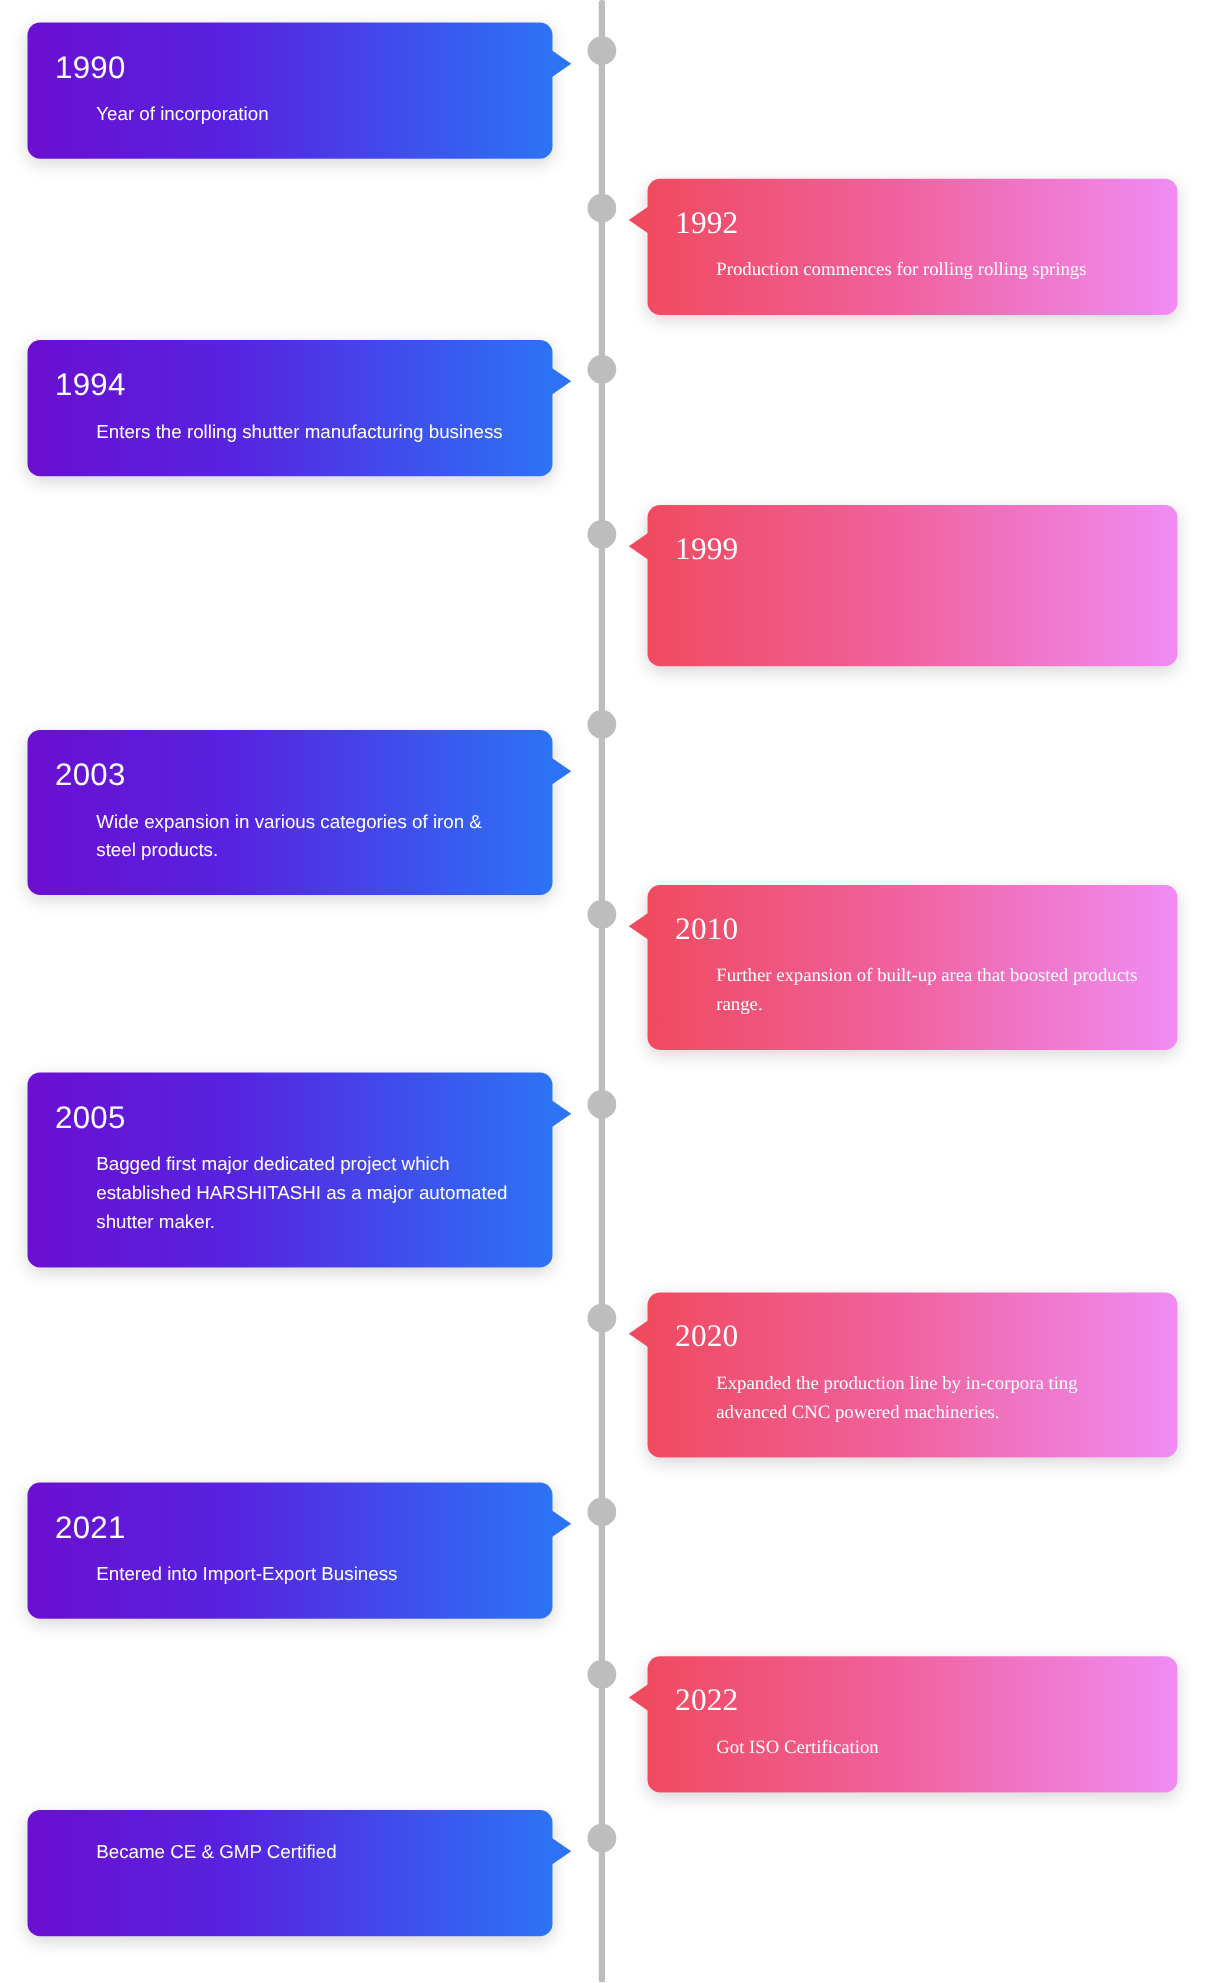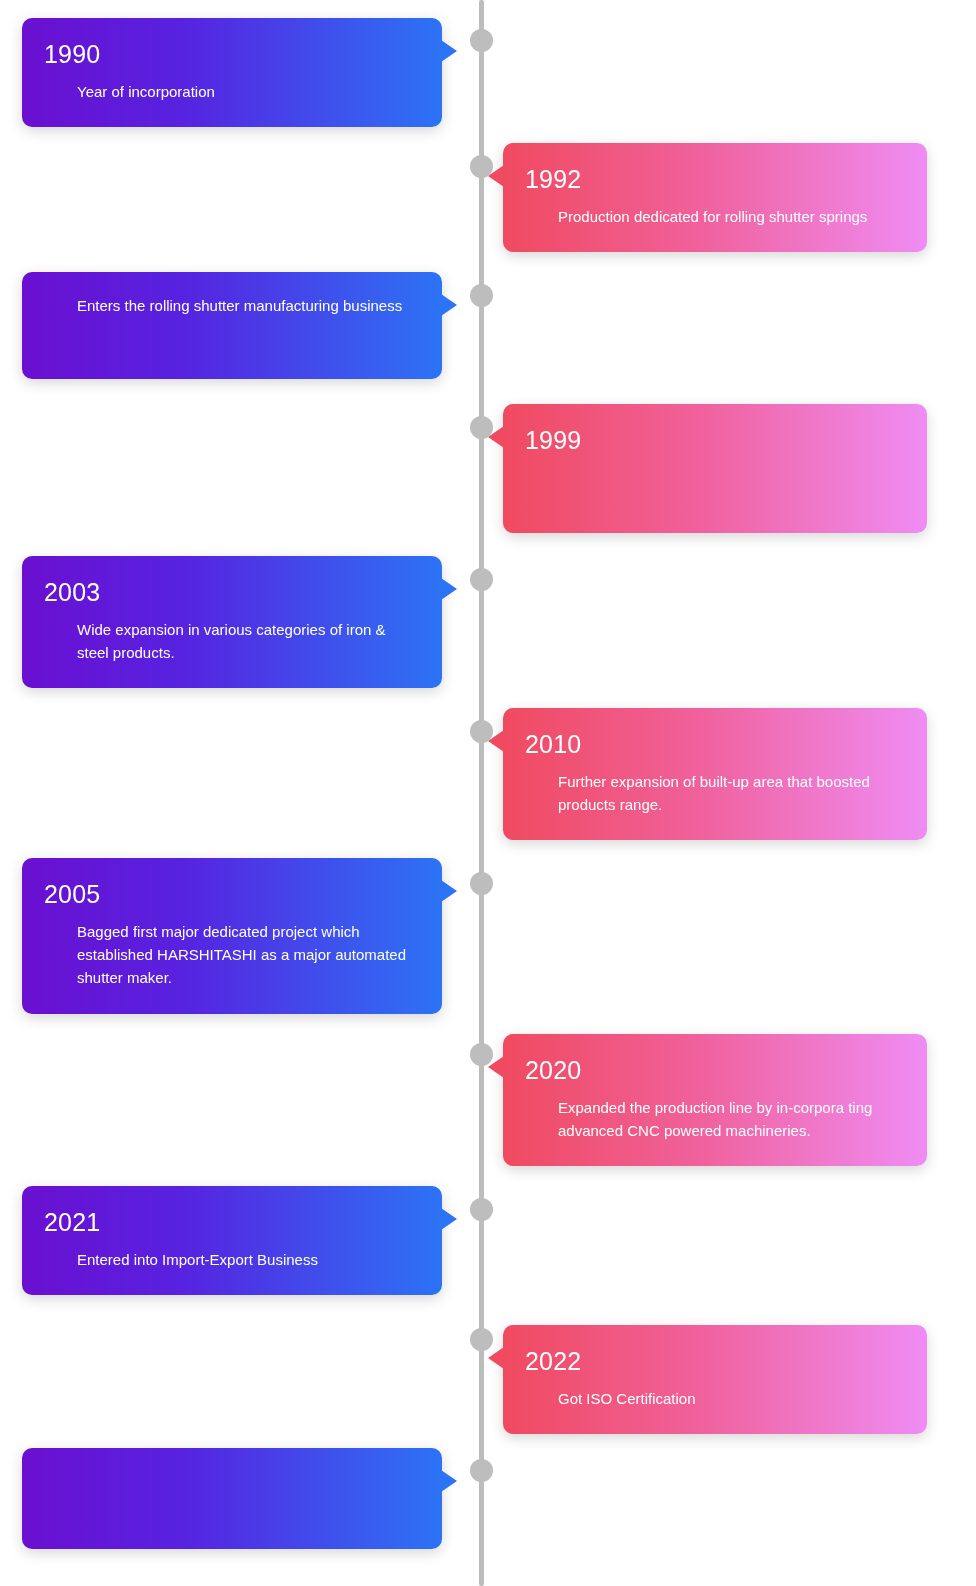--- a/index.html
+++ b/index.html
@@ -79,23 +79,24 @@
     top: 22px;
     width: 0;
     height: 0;
     border-top: 11px solid transparent;
     border-bottom: 11px solid transparent;
     border-left: 16px solid #2c73f5;
   }
 
   
   .card.right {
-    left: 503px;
+    left: 518px;
     width: 424px;
     background: linear-gradient(90deg, #f04a60 0%, #f0609a 45%, #ef8cf4 100%);
+    font-family: Liberation Serif, serif;
   }
   .card.right .arrow {
     position: absolute;
     left: -15px;
     top: 22px;
     width: 0;
     height: 0;
     border-top: 11px solid transparent;
     border-bottom: 11px solid transparent;
     border-right: 16px solid #f04a60;
@@ -123,31 +124,32 @@
     </div>
   <div id="cards">
       <div class="card left" style="top: 18px; min-height: 101px;">
         <div class="arrow"></div>
         <div class="year">1990</div>
         <div class="desc">Year of incorporation</div>
       </div>
       <div class="card right" style="top: 143px; min-height: 107px;">
         <div class="arrow"></div>
         <div class="year">1992</div>
-        <div class="desc">Production dedicated for rolling shutter springs</div>
+        <div class="desc">Production commences for rolling rolling springs</div>
       </div>
       <div class="card left" style="top: 272px; min-height: 107px;">
         <div class="arrow"></div>
+        <div class="year">1994</div>
         <div class="desc">Enters the rolling shutter manufacturing business</div>
       </div>
       <div class="card right" style="top: 404px; min-height: 129px;">
         <div class="arrow"></div>
         <div class="year">1999</div>
       </div>
-      <div class="card left" style="top: 556px; min-height: 129px;">
+      <div class="card left" style="top: 584px; min-height: 129px;">
         <div class="arrow"></div>
         <div class="year">2003</div>
         <div class="desc">Wide expansion in various categories of iron &amp; steel products.</div>
       </div>
       <div class="card right" style="top: 708px; min-height: 129px;">
         <div class="arrow"></div>
         <div class="year">2010</div>
         <div class="desc">Further expansion of built-up area that boosted products range.</div>
       </div>
       <div class="card left" style="top: 858px; min-height: 155px;">
@@ -165,16 +167,17 @@
         <div class="year">2021</div>
         <div class="desc">Entered into Import-Export Business</div>
       </div>
       <div class="card right" style="top: 1325px; min-height: 101px;">
         <div class="arrow"></div>
         <div class="year">2022</div>
         <div class="desc">Got ISO Certification</div>
       </div>
       <div class="card left" style="top: 1448px; min-height: 101px;">
         <div class="arrow"></div>
+        <div class="desc">Became CE &amp; GMP Certified</div>
       </div>
     </div>
 
 </div>
 
 </body></html>

